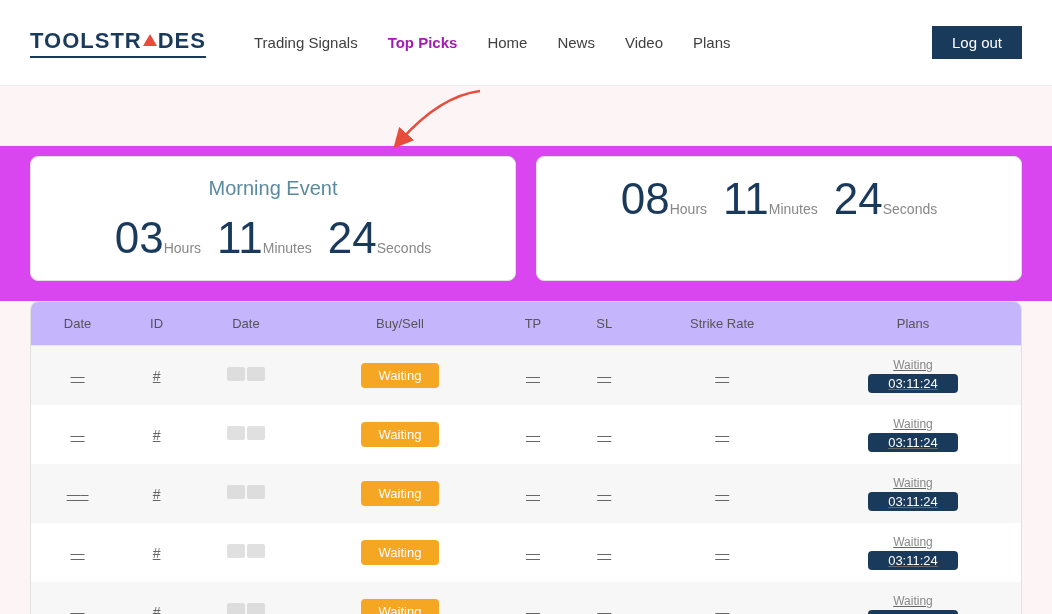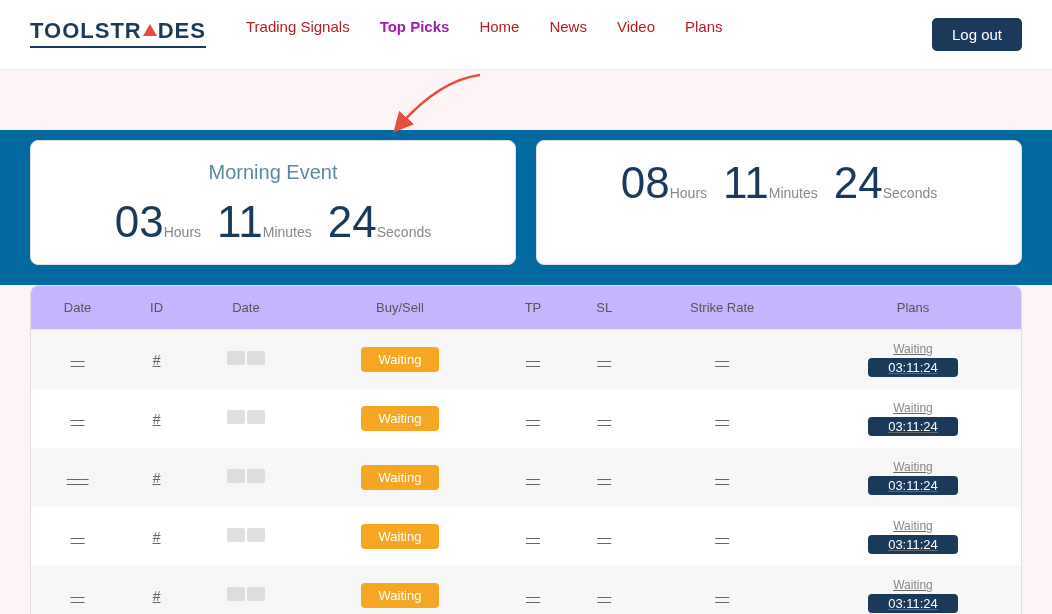--- a/index.html
+++ b/index.html
@@ -5,25 +5,26 @@
     * { box-sizing: border-box; margin: 0; padding: 0; }
     body {
       font-family: -apple-system, BlinkMacSystemFont, 'Segoe UI', sans-serif;
       background: #fff;
       color: #333;
     }
 
     
     nav {
       display: flex;
-      align-items: flex-start;
-      padding: 18px 30px;
+      align-items: center;
+      padding: 26px 30px;
       border-bottom: 1px solid #eee;
       background: #fff;
       position: relative;
+      gap: 8px;
     }
     .logo {
       font-size: 22px;
       font-weight: 700;
       color: #1a3a5c;
       letter-spacing: 1px;
       border-bottom: 2px solid #1a3a5c;
       padding-bottom: 2px;
       margin-right: 40px;
       text-transform: uppercase;
@@ -43,52 +44,52 @@
       top: -2px;
     }
     nav .nav-links {
       display: flex;
       align-items: center;
       gap: 30px;
       flex: 1;
     }
     nav .nav-links a {
       text-decoration: none;
-      color: #b91c1c;
+      color: #404040;
       font-size: 15px;
     }
     nav .nav-links a.active {
       color: #a21caf;
       font-weight: 700;
     }
     .logout-btn {
       background: #1a3a5c;
       color: #fff;
       border: none;
-      border-radius: 5px;
+      border-radius: 0;
       padding: 8px 20px;
       font-size: 15px;
       cursor: pointer;
     }
 
     
     .arrow-container {
       position: relative;
       height: 60px;
       background: #fdf5f5;
     }
     .arrow-svg {
       position: absolute;
       left: 380px;
       top: 0;
     }
 
     
     .events-section {
-      background: #0369a1;
+      background: #d946ef;
       padding: 10px 30px 20px;
       display: flex;
       gap: 20px;
     }
     .event-card {
       flex: 1;
       border: 1px solid #e0e0e0;
       border-radius: 8px;
       background: #fff;
       padding: 20px 30px;

